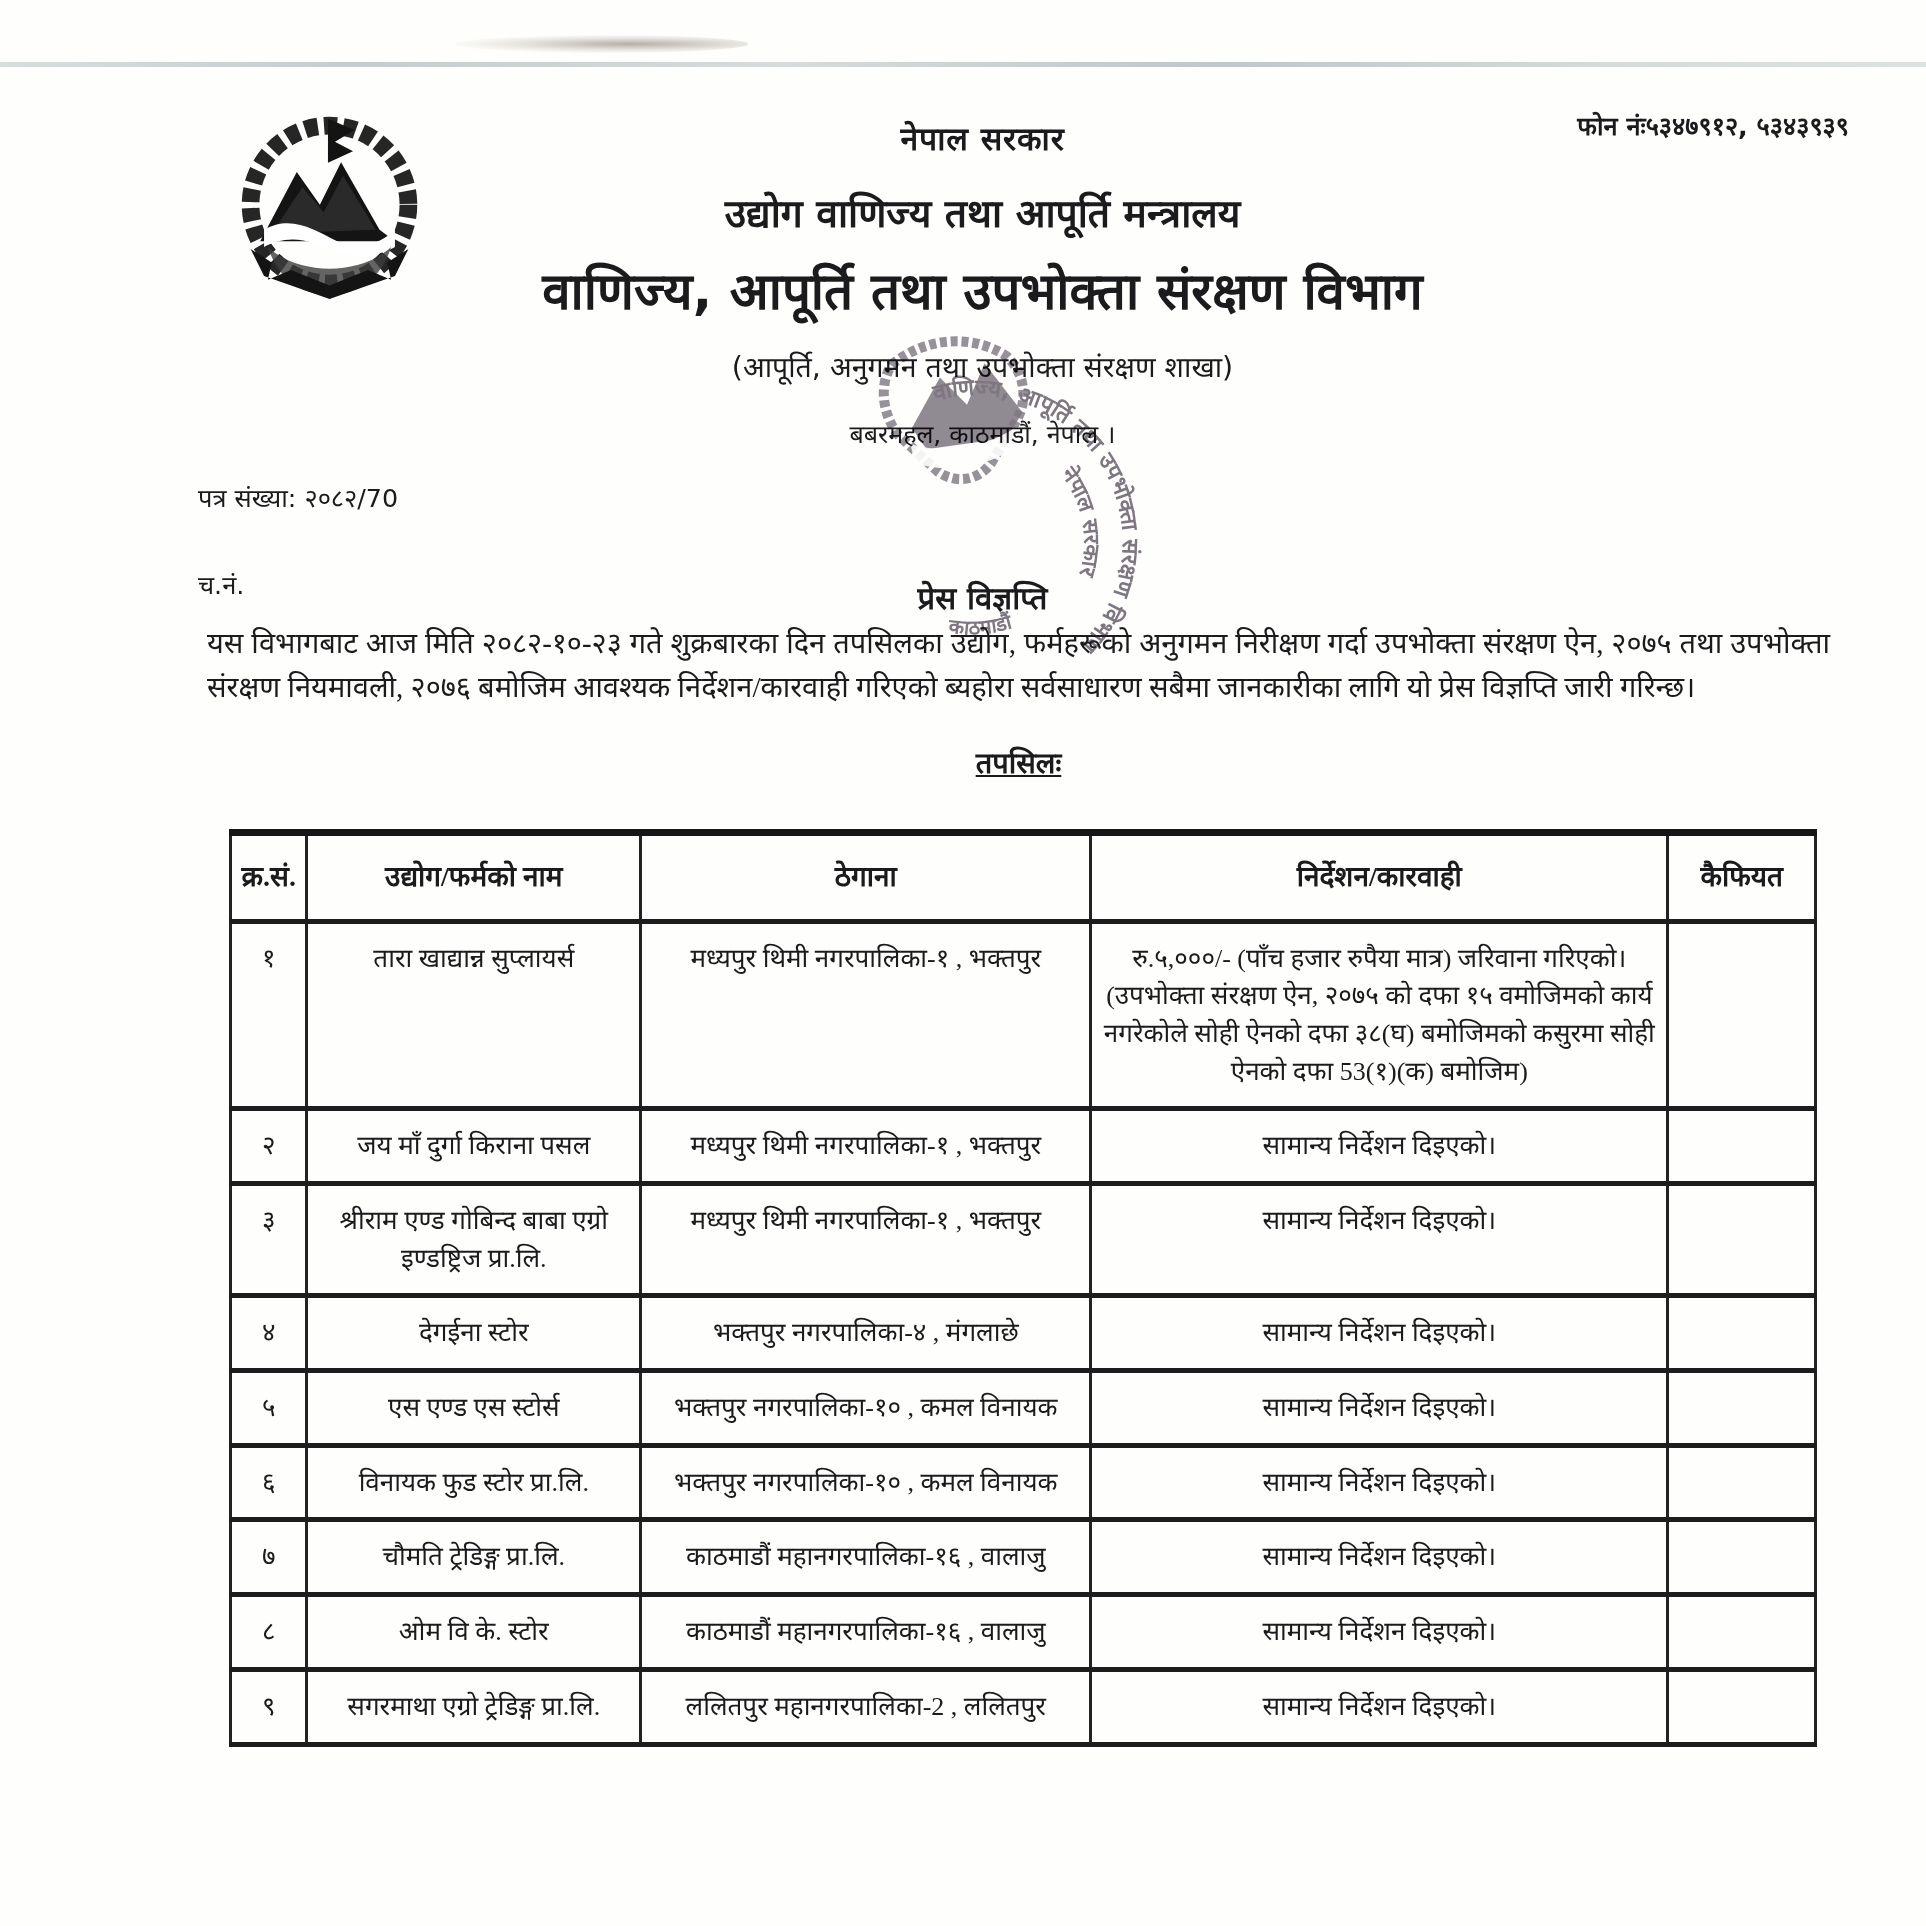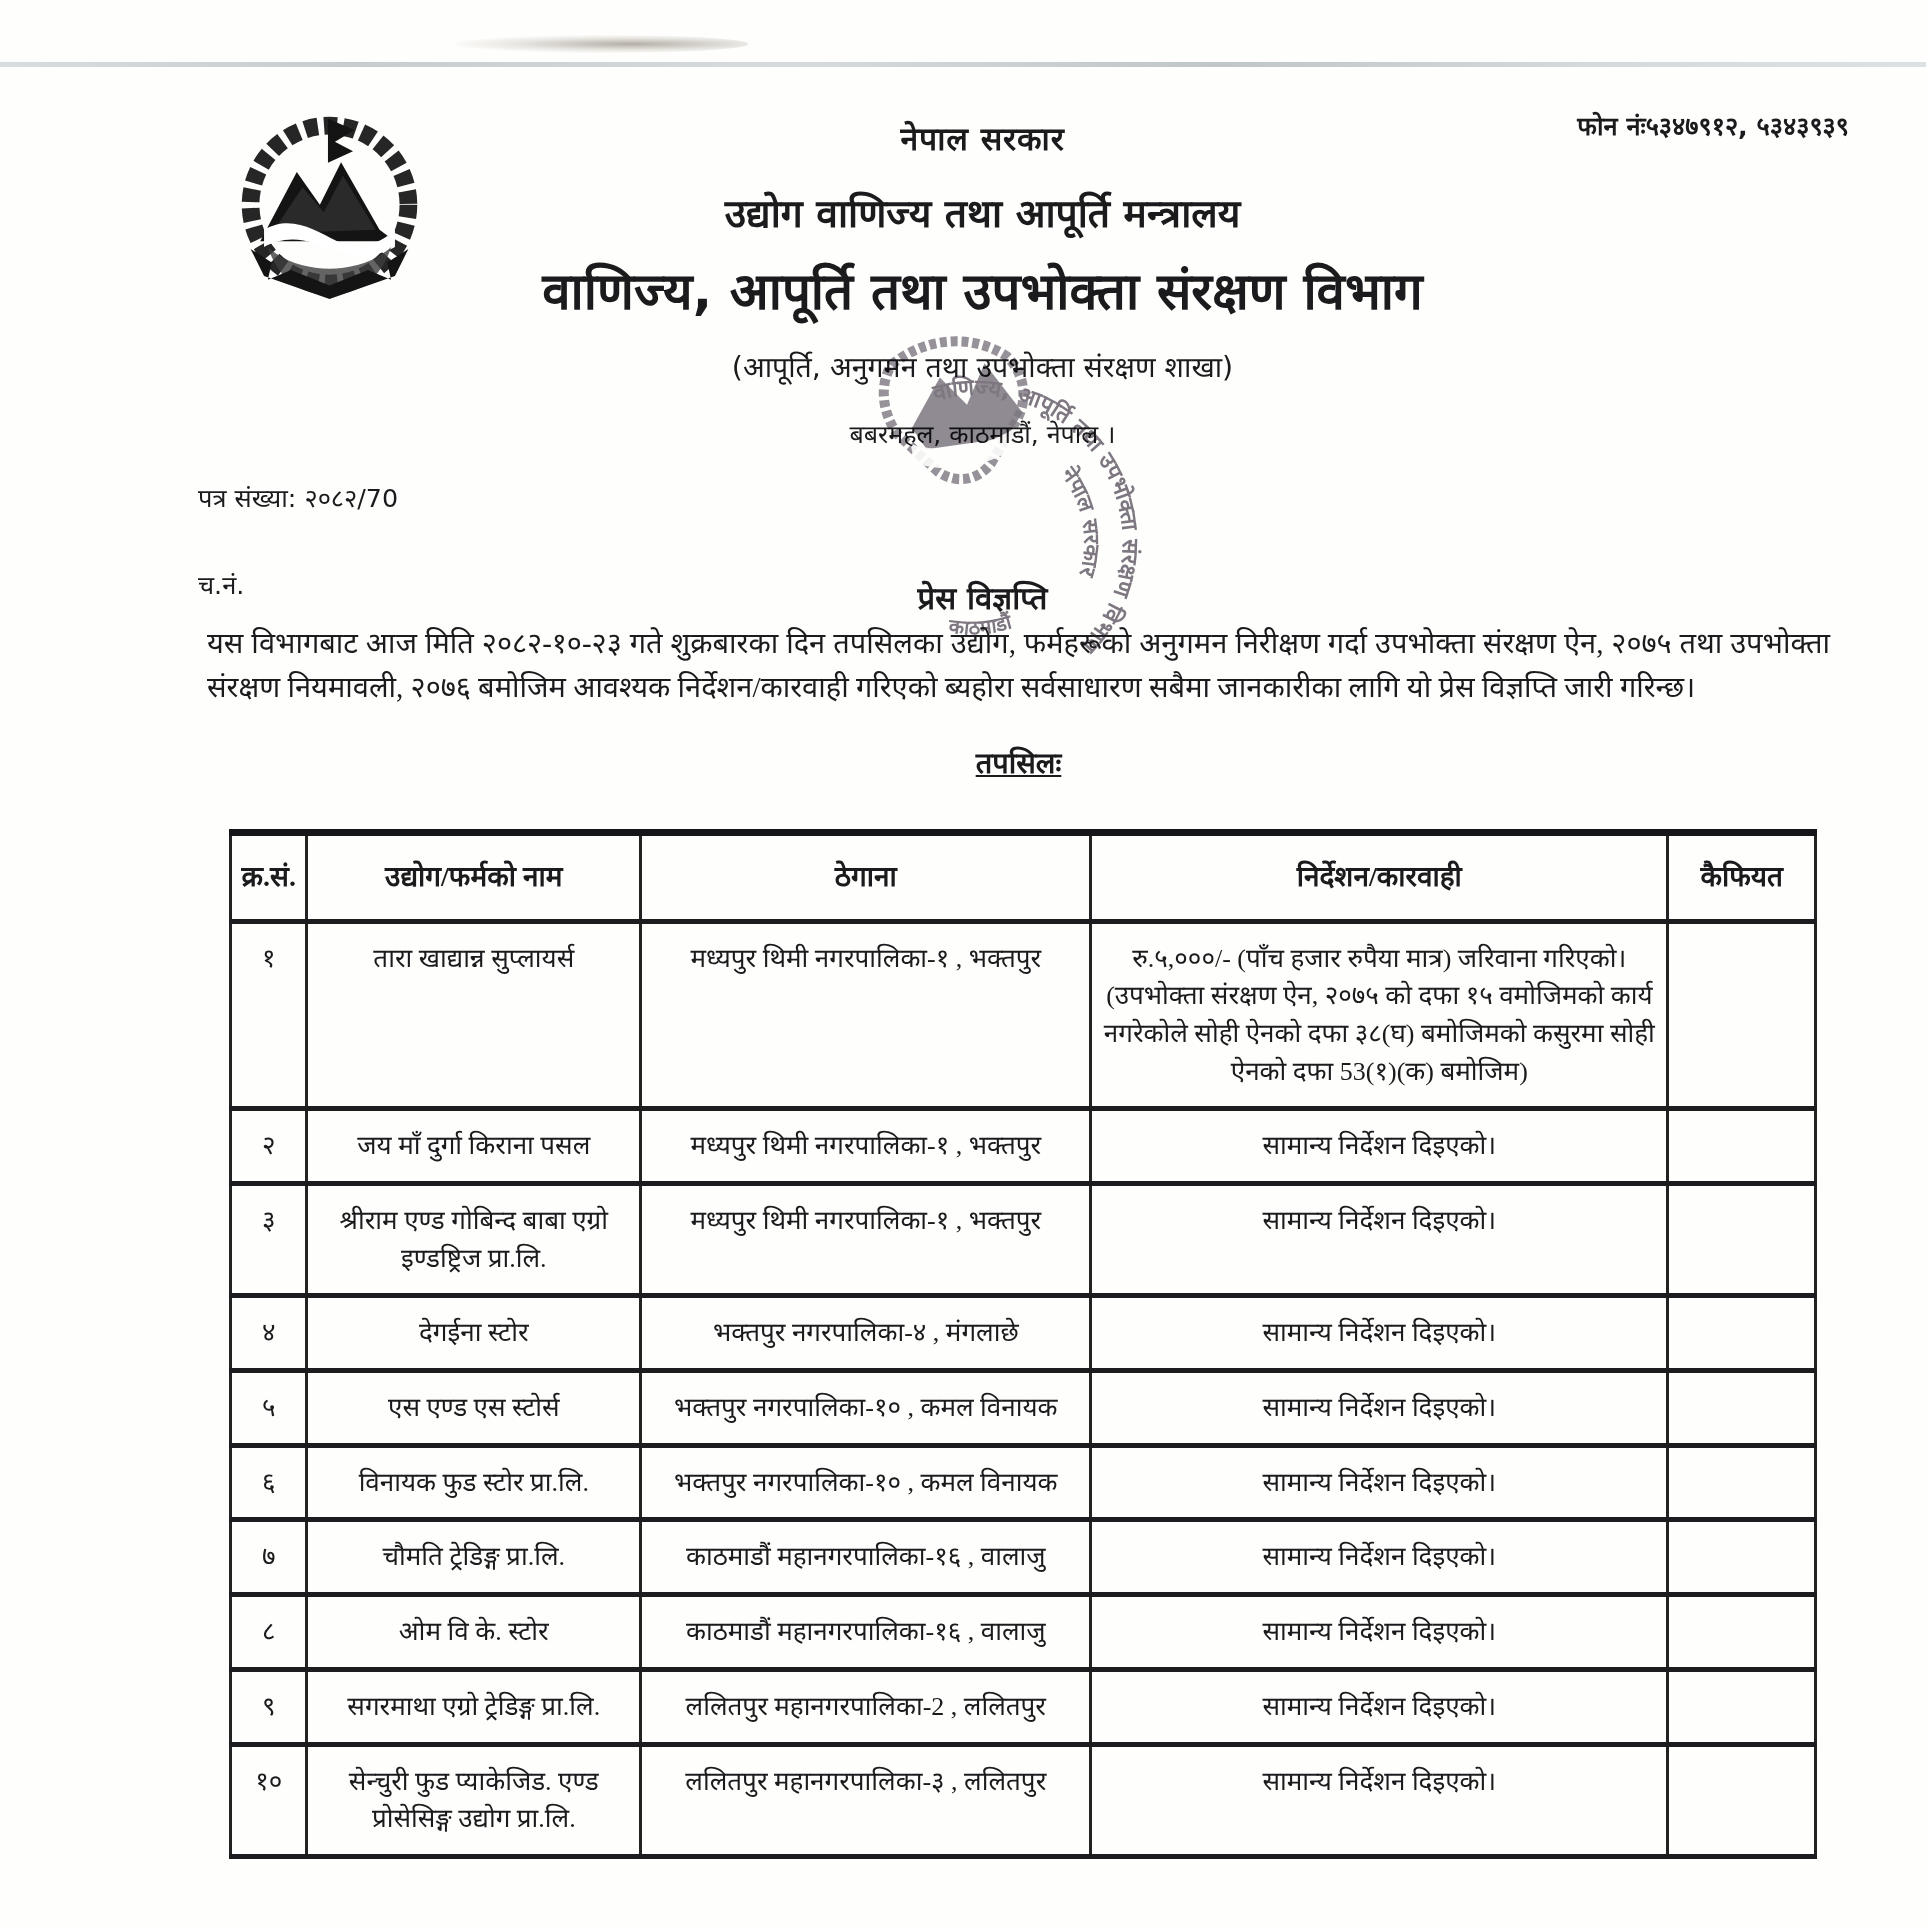--- a/index.html
+++ b/index.html
@@ -197,27 +197,20 @@
             <td>सामान्य निर्देशन दिइएको।</td>
             <td></td>
           </tr>
           <tr>
             <td>९</td>
             <td>सगरमाथा एग्रो ट्रेडिङ्ग प्रा.लि.</td>
             <td>ललितपुर महानगरपालिका-2 , ललितपुर</td>
             <td>सामान्य निर्देशन दिइएको।</td>
             <td></td>
           </tr>
-          <tr>
-            <td>१०</td>
-            <td>सेन्चुरी फुड प्याकेजिड. एण्ड प्रोसेसिङ्ग उद्योग प्रा.लि.</td>
-            <td>ललितपुर महानगरपालिका-३ , ललितपुर</td>
-            <td>सामान्य निर्देशन दिइएको।</td>
-            <td></td>
-          </tr>
         </tbody>
     </table>
 
   </div>
 
   <div class="footer">
     
     
     
   </div>

